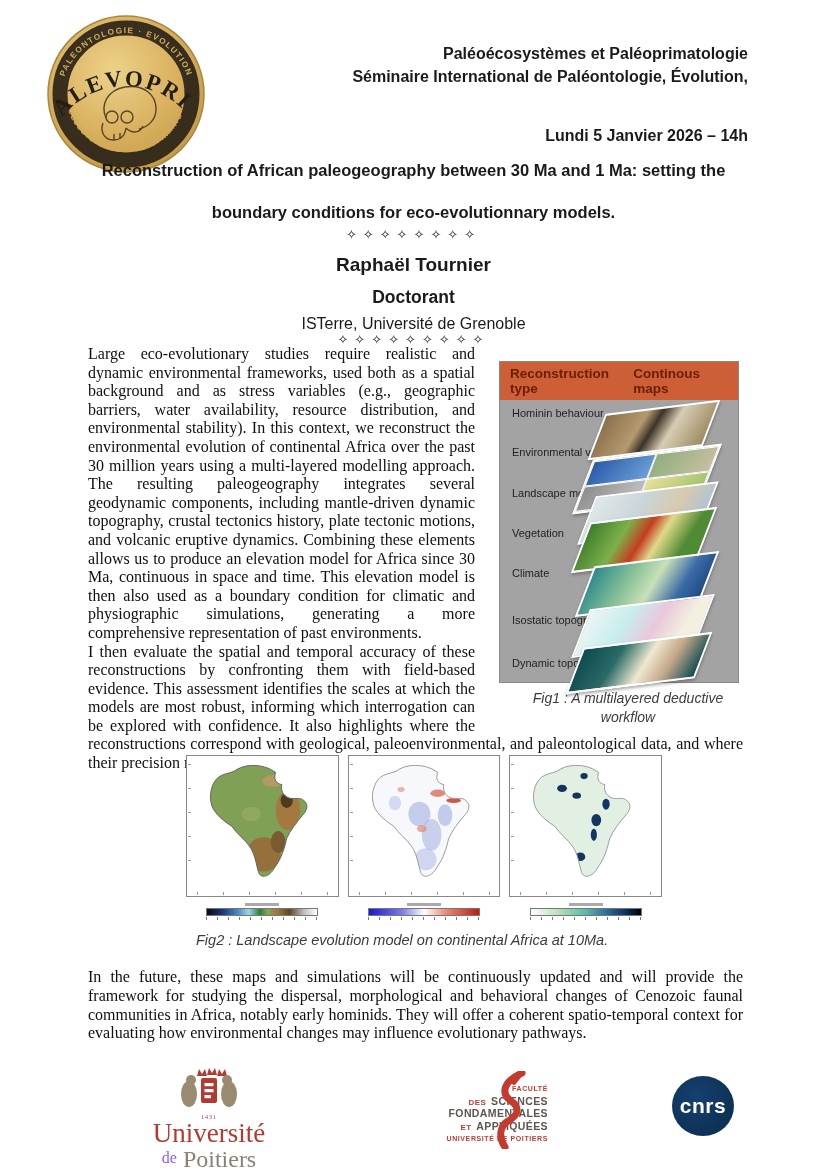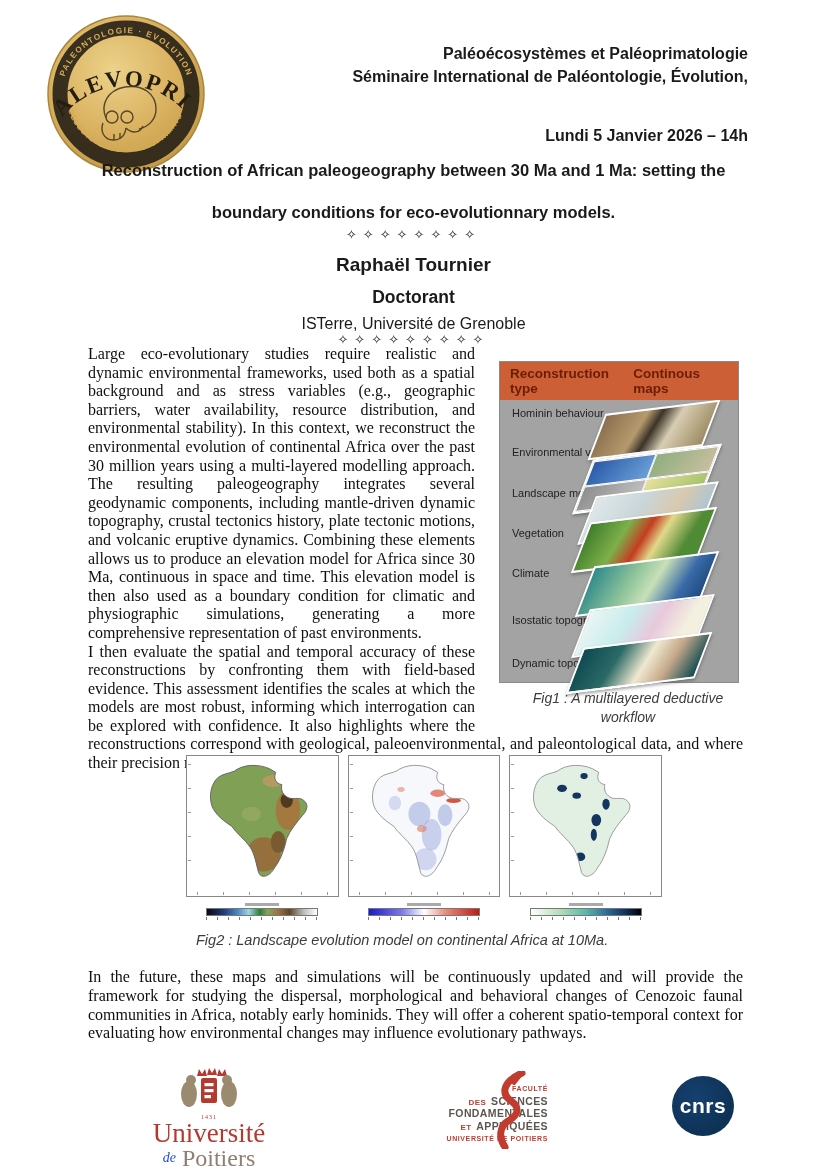--- a/index.html
+++ b/index.html
@@ -61,21 +61,21 @@
   
   .para3 { position:absolute; left:88px; top:956px; width:655px;
            font-family:"Liberation Serif", serif; font-size:16px; line-height:18.8px;
            text-align:justify; color:#0f0f0f;margin-top:12px; }
   
   .up-logo { position:absolute; left:104px; top:1066px; width:210px; text-align:center;
              font-family:"Liberation Serif", serif; }
   .up-year { font-size:6px; color:#b5392f; letter-spacing:1px; }
   .up-l1 { font-size:27px; color:#b5392f; line-height:26px; }
   .up-l2 { font-size:24px; color:#8d8073; line-height:24px; }
-  .up-de { font-style:italic; color:#1d4ed8; font-size:14px; vertical-align:4px; }
+  .up-de { color:#8b5cf6; font-size:16px; vertical-align:4px; }
   .fac-logo { position:absolute; left:398px; top:1083px; width:150px; height:64px;text-align:right; }
   .fac-text { font-weight:bold; letter-spacing:.4px; line-height:11px; color:#5c564f; }
   .fac-sm { font-size:7px; color:#c23b2e; font-weight:bold; letter-spacing:.6px; }
   .fac-red { color:#c23b2e; font-size:8px; }
   .fac-big { font-size:10.5px; }
   .fac-bolt { position:absolute; left:94px; top:-12px; }
   .cnrs { position:absolute; left:672px; top:1076px; width:62px; height:60px; border-radius:50%;
           background:radial-gradient(circle at 38% 35%, #154070, #0e3255 70%);
           display:flex; align-items:center; justify-content:center;
           color:#fff; font-weight:bold; font-size:21px; letter-spacing:.5px; }

